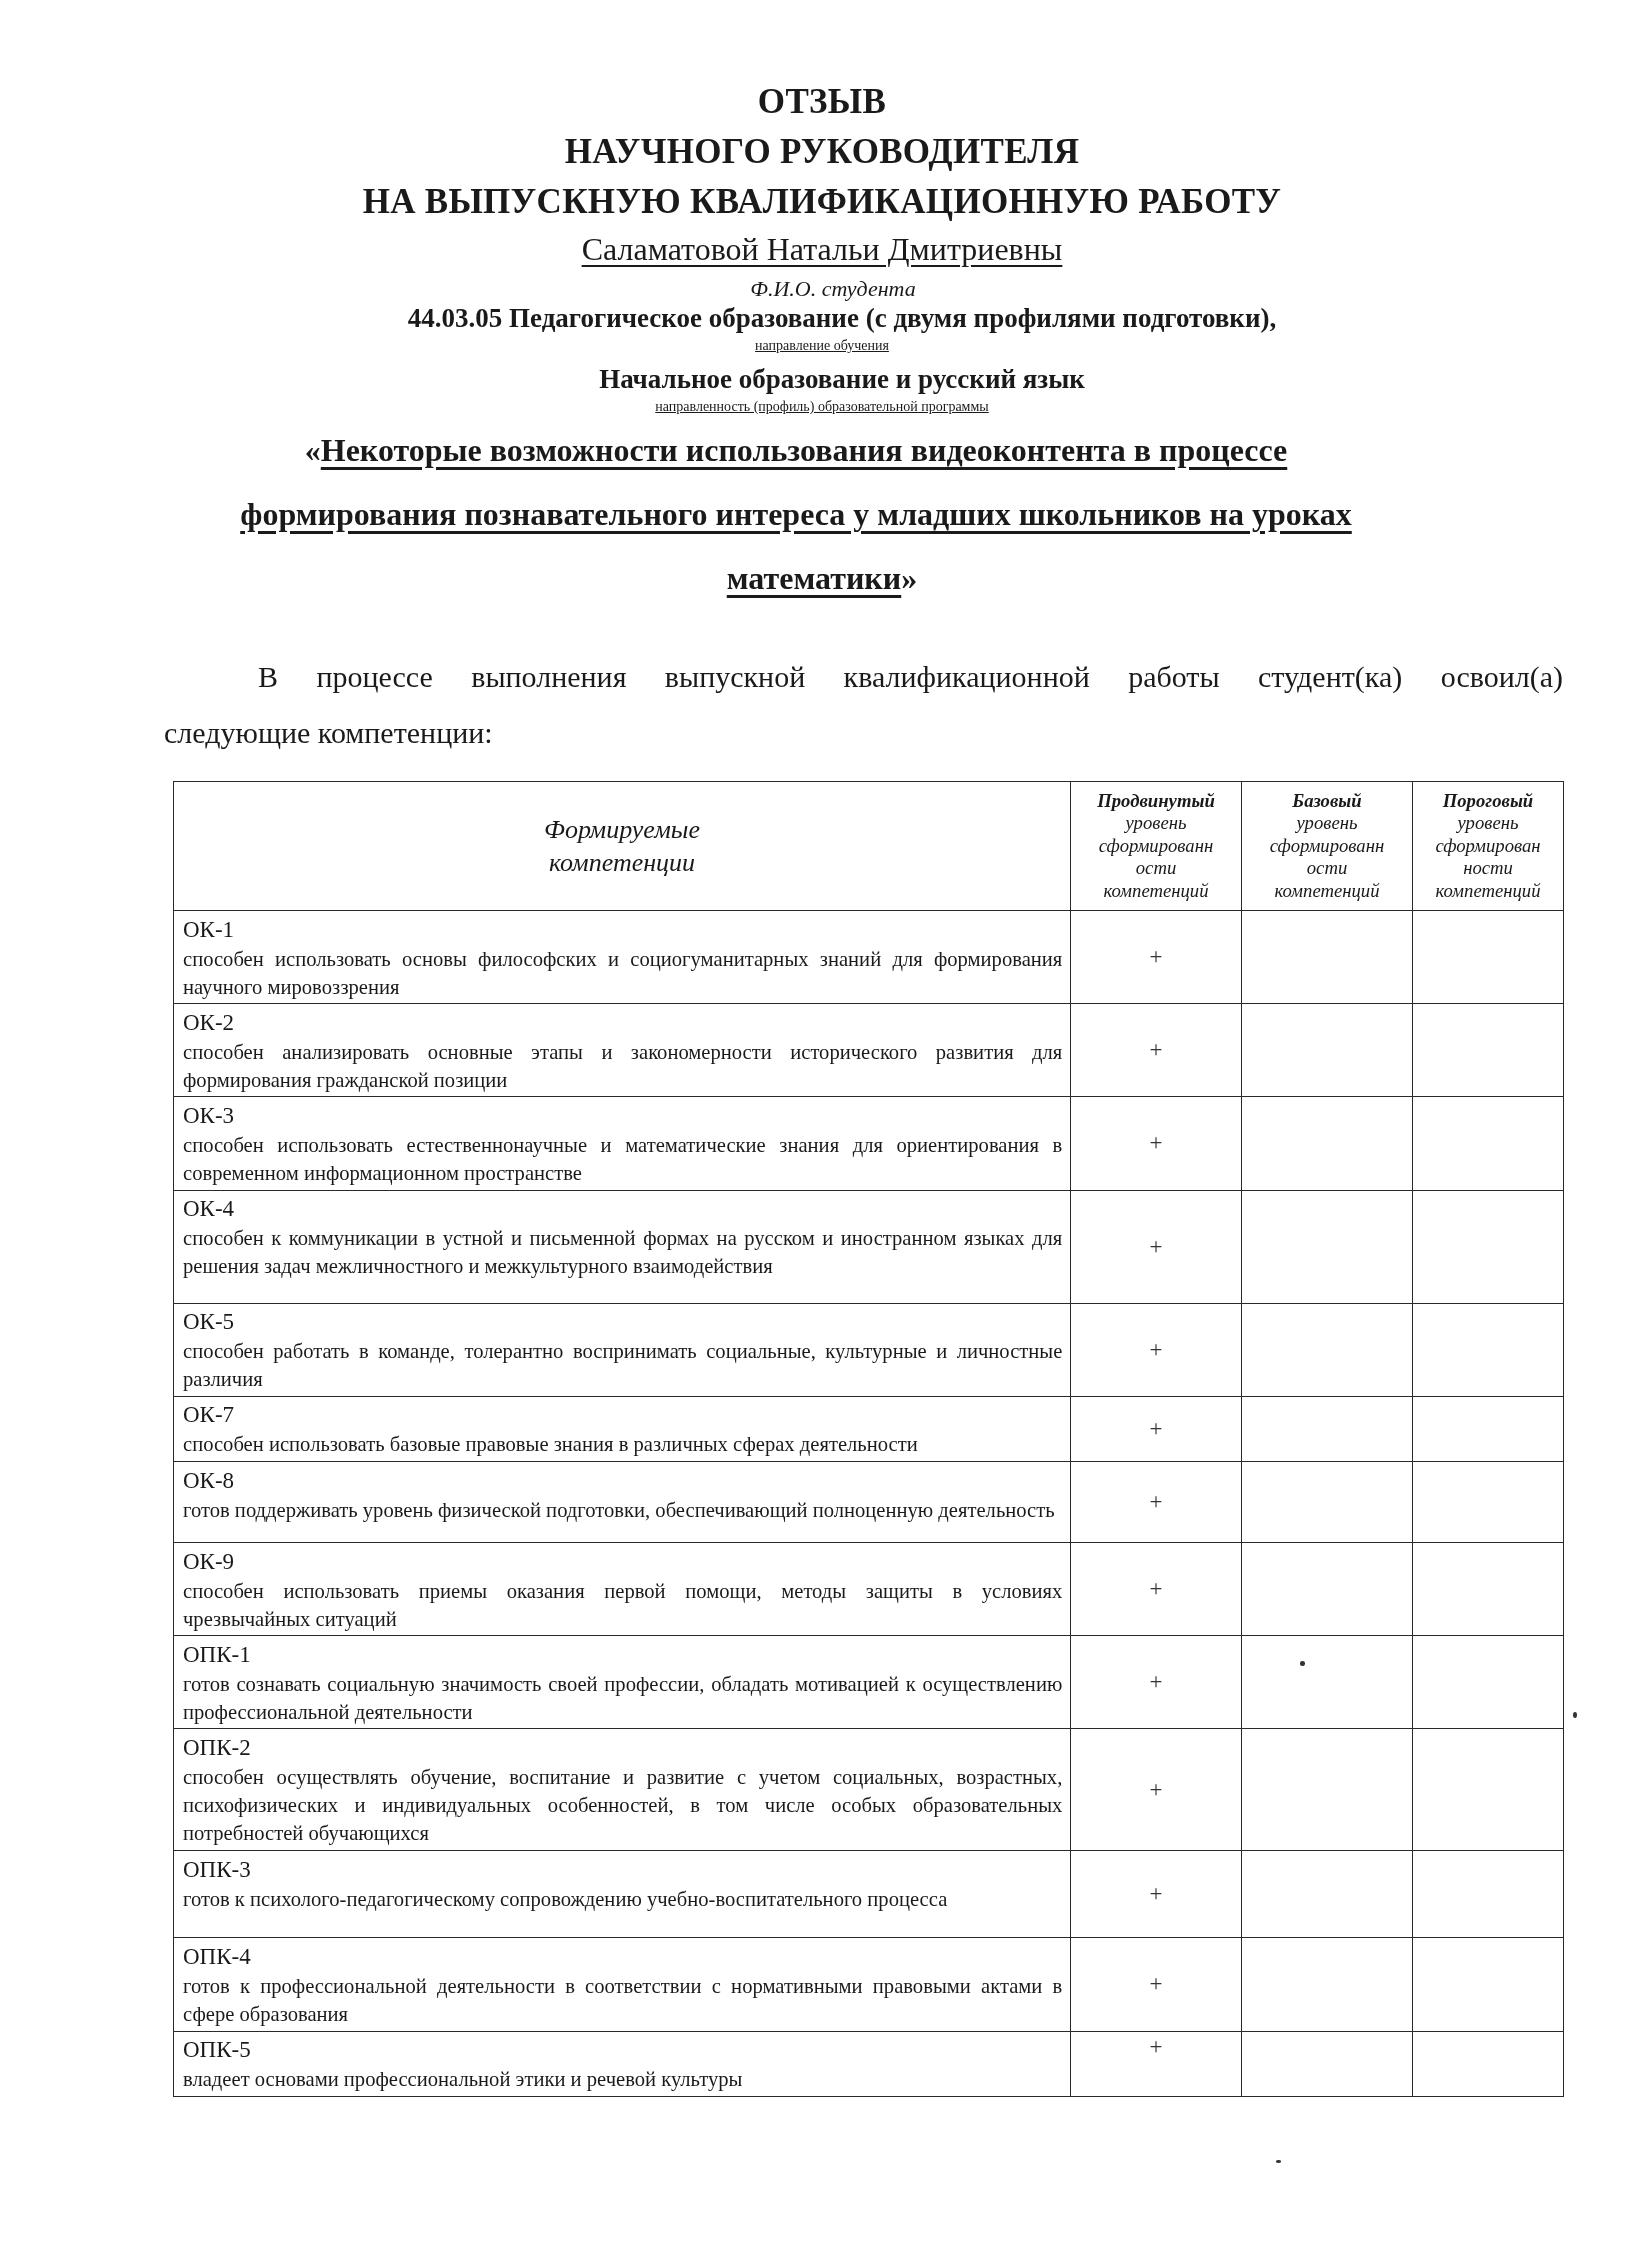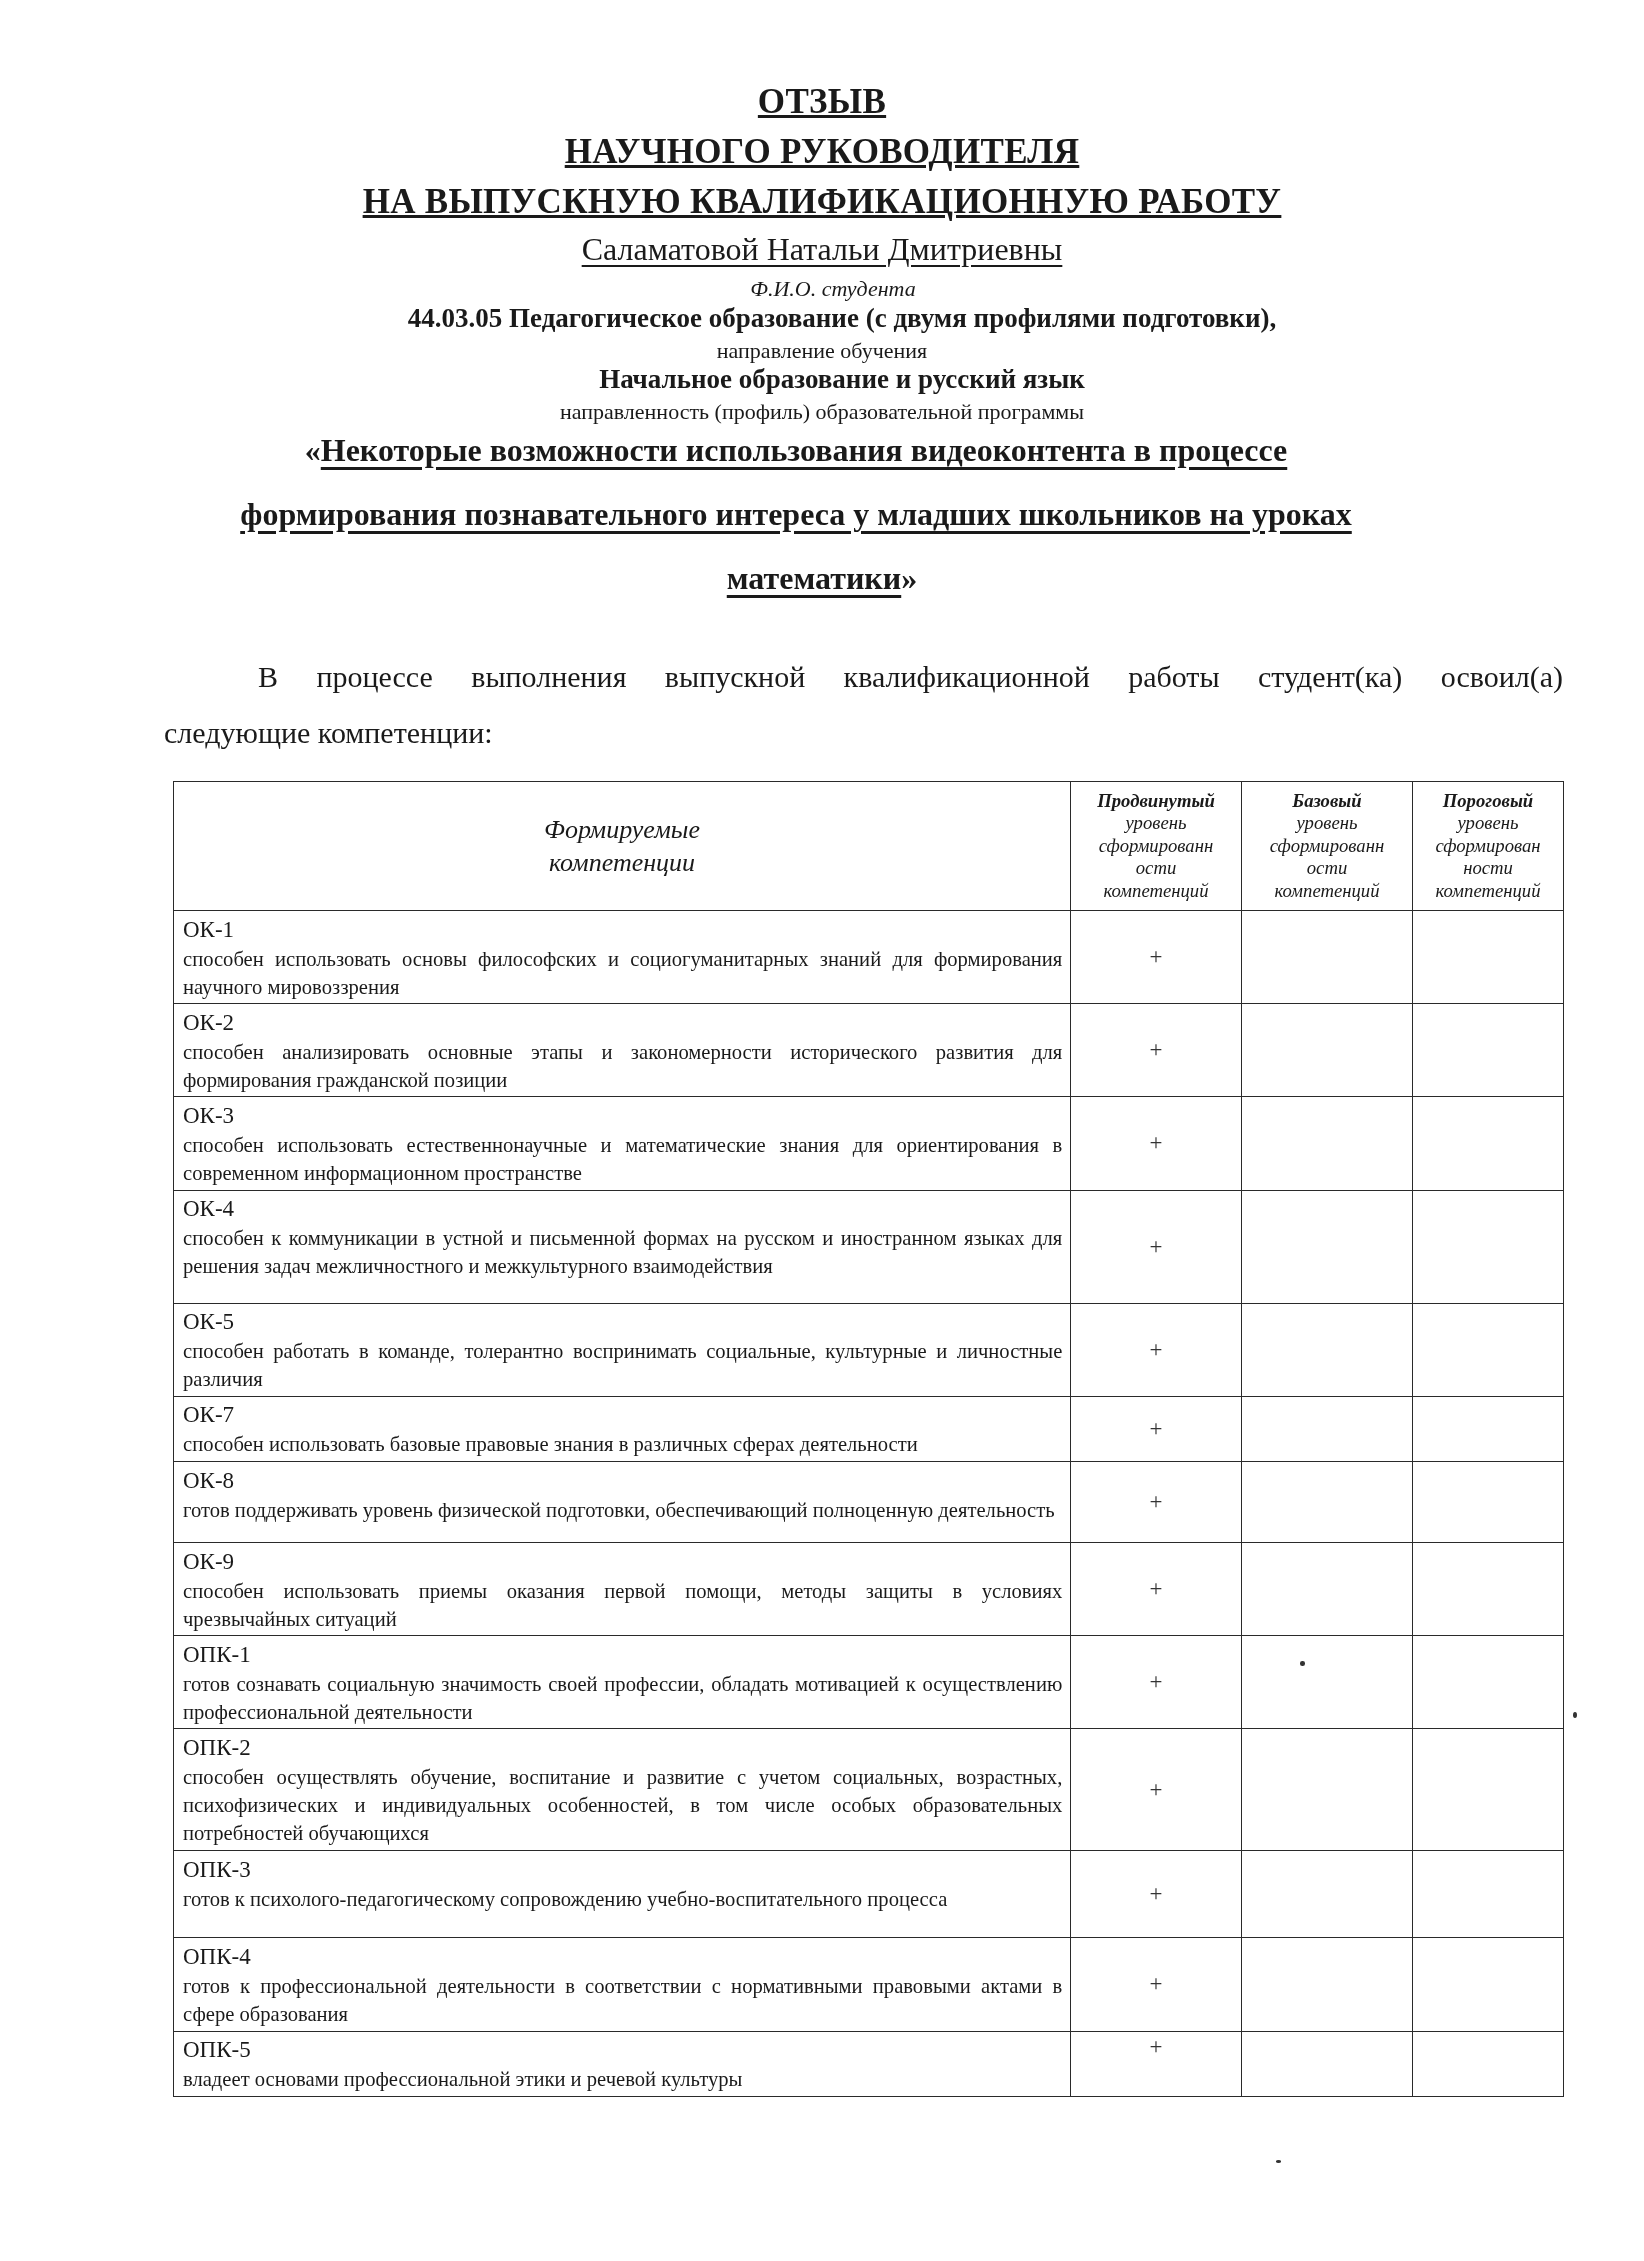--- a/index.html
+++ b/index.html
@@ -1,23 +1,23 @@
 <!DOCTYPE html>
 <html style="font-size:10.3px"><head>
 <meta charset="utf-8">
 <style>
   html, body { margin: 0; padding: 0; background: #ffffff; }
   body { width: 1644px; height: 2261px; position: relative; overflow: hidden;
          font-family: "Liberation Serif", "DejaVu Serif", serif; color: #1a1a1a; }
   .center { position: absolute; left: 0; width: 1644px; text-align: center; white-space: nowrap; }
-  .h1 { font-weight: bold; font-size: 35px; letter-spacing: 0.3px; text-decoration: underline; }
+  .h1 { font-weight: bold; font-size: 35px; letter-spacing: 0.3px; }
   .student { font-size: 32px; text-decoration: underline; text-underline-offset: 5.2px; text-decoration-thickness: 1.9px; }
   .caption-it { font-style: italic; font-size: 22px; }
   .bold40 { font-weight: bold; font-size: 27px; padding-left: 20px; }
-  .small34 { font-size: 22px; }
+  .small34 { font-size: 14px; text-decoration: underline; }
   .theme { font-weight: bold; font-size: 32px; }
   .theme .u { text-decoration: underline; text-decoration-thickness: 3.2px; text-underline-offset: 6.4px; }
   .intro { position: absolute; left: 164px; width: 1398px; font-size: 30px; text-align: justify; text-align-last: justify; }
   .intro2 { position: absolute; left: 164px; font-size: 30px; white-space: nowrap; }
 
   table.comp { position: absolute; left: 173px; top: 781px; width: 1390px;
                border-collapse: collapse; table-layout: fixed; }
   table.comp td, table.comp th { border: 1.9px solid #2a2a2a; vertical-align: middle; padding: 0; }
   table.comp th { font-weight: normal; font-style: italic; }
   .col-name { width: 897px; }

